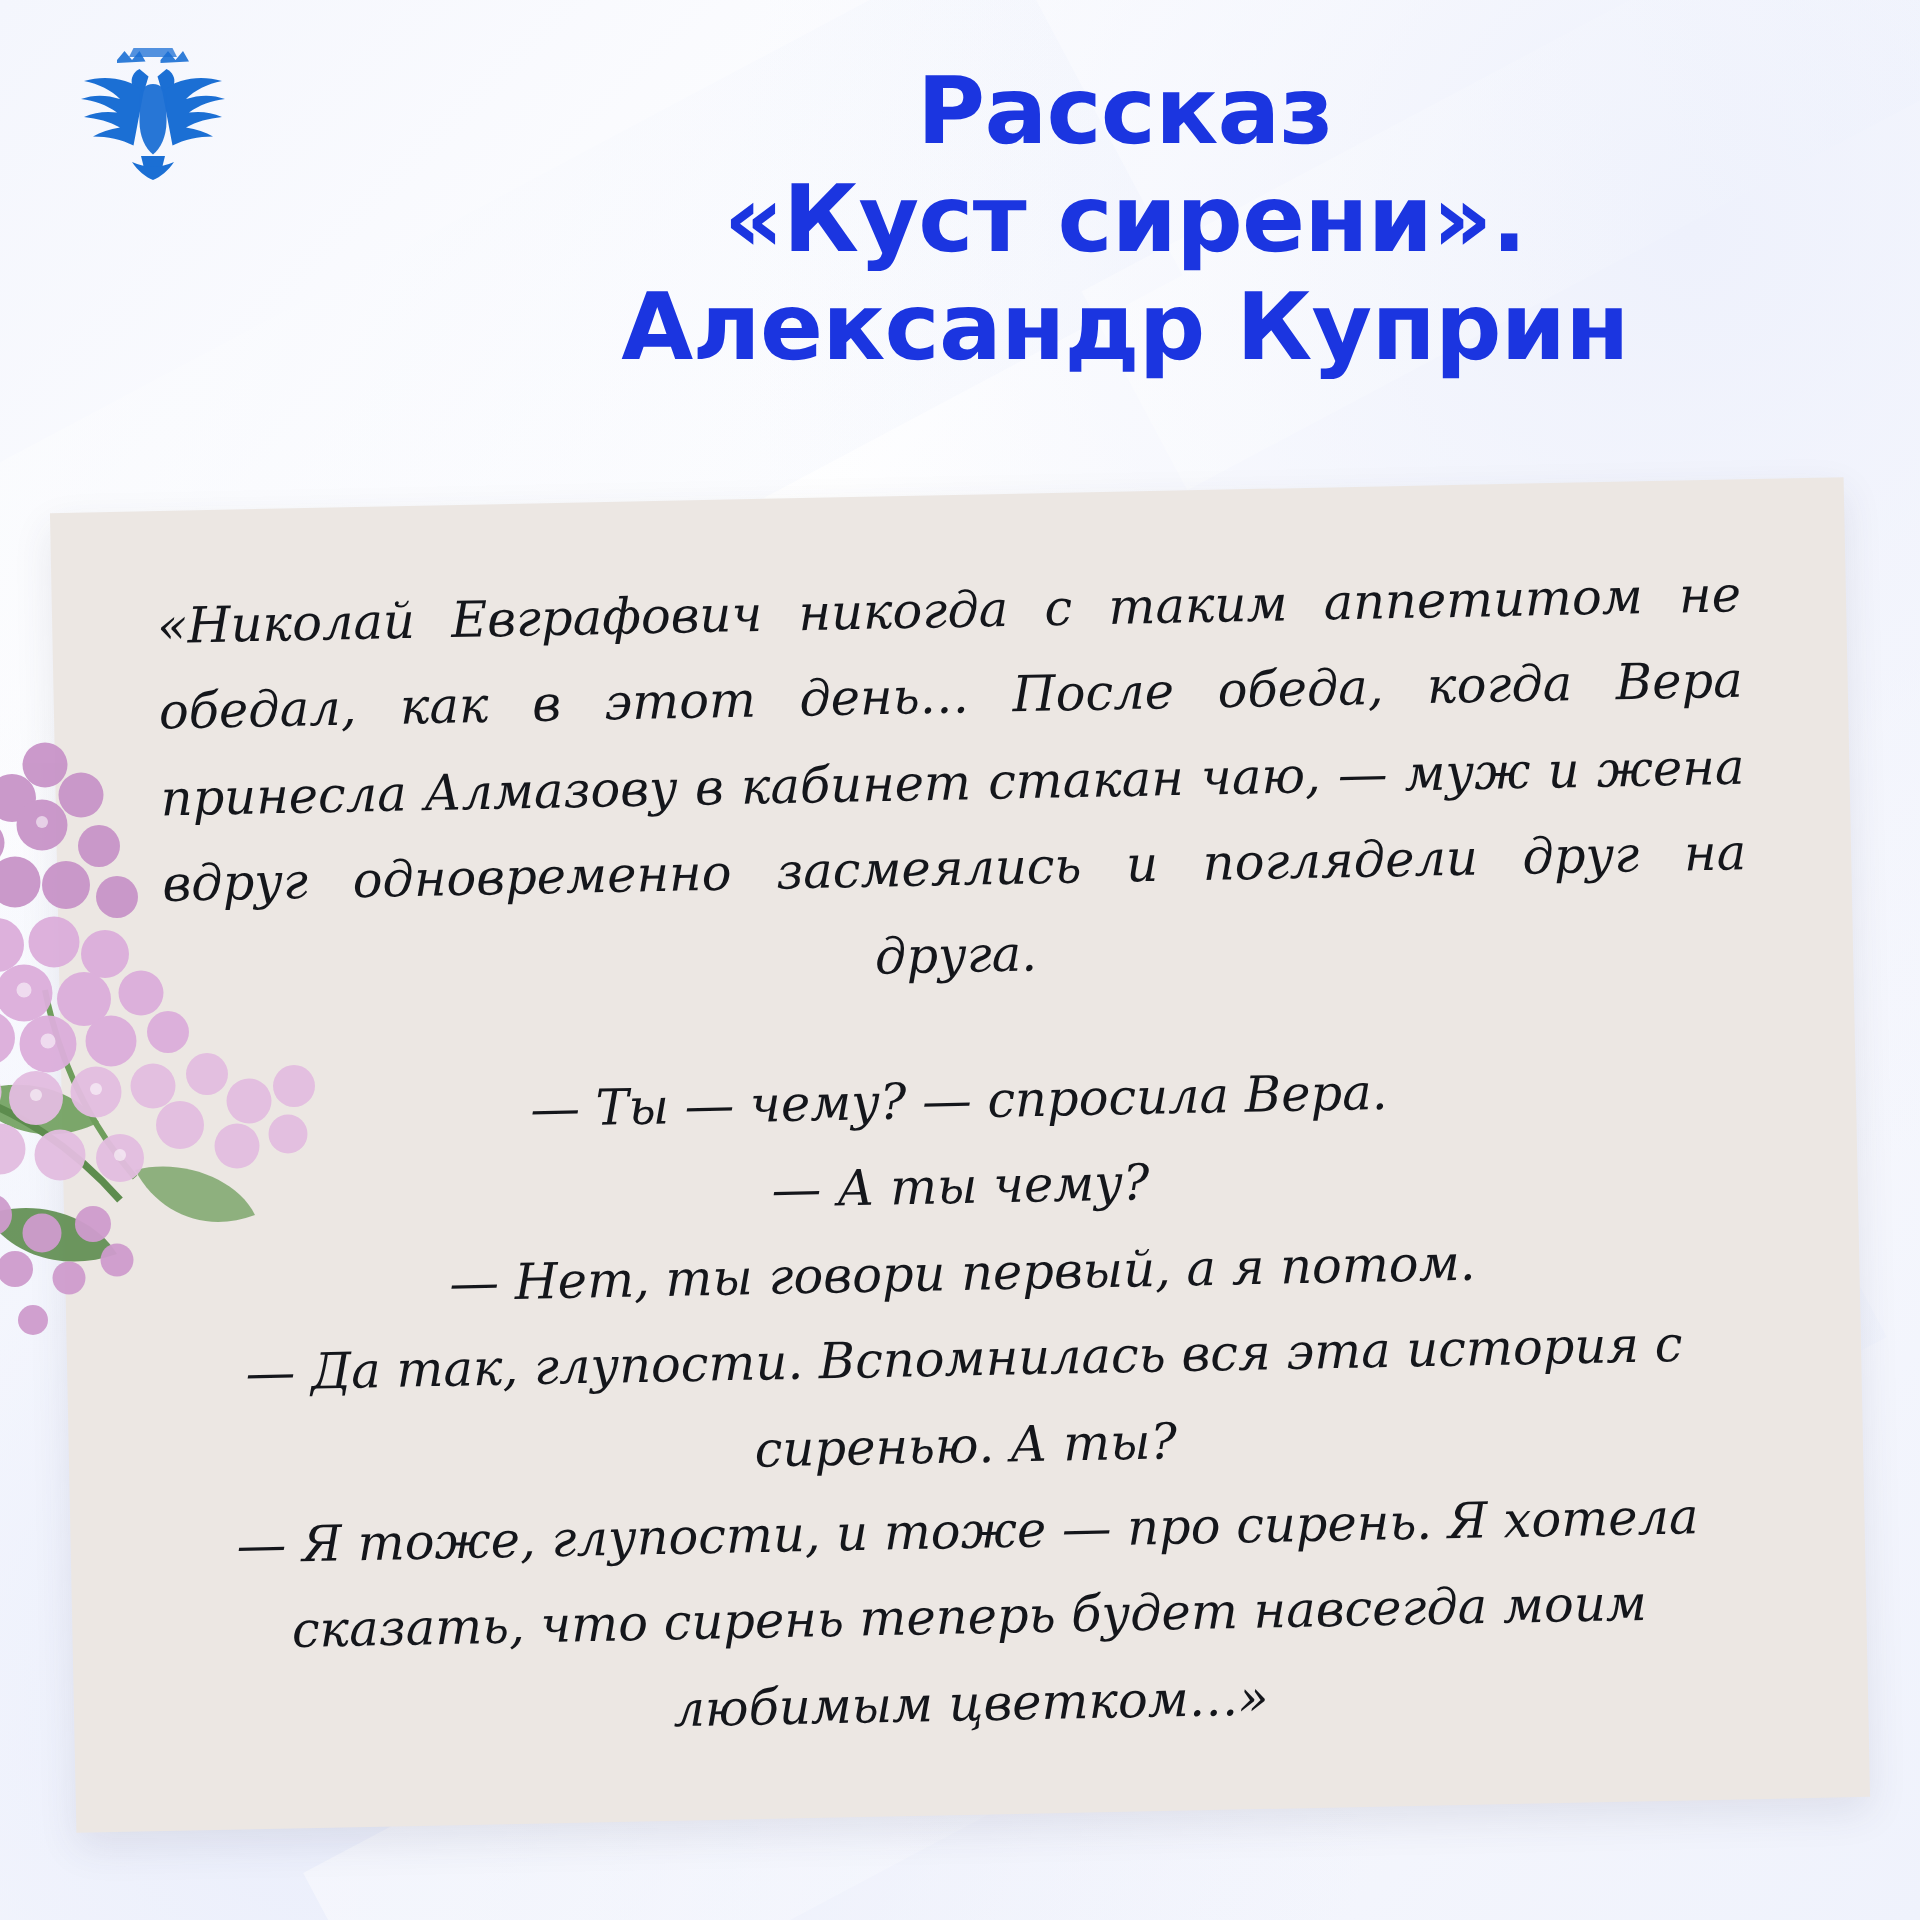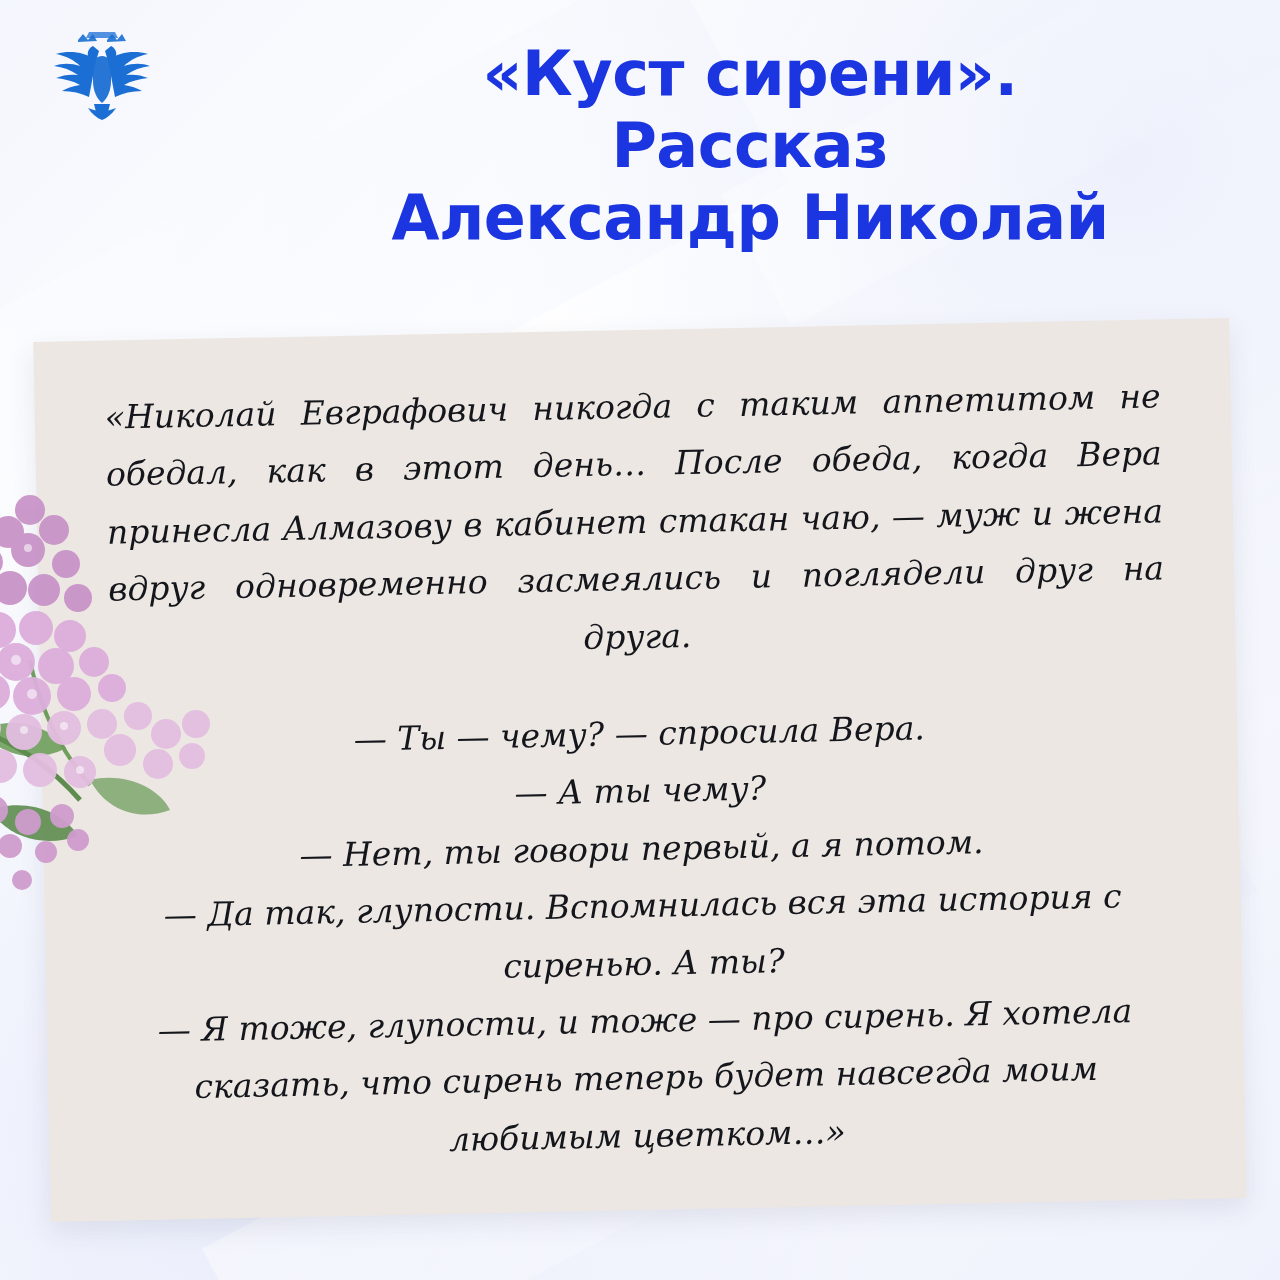--- a/index.html
+++ b/index.html
@@ -135,23 +135,23 @@
 
         <path d="M58 26 c-5 0 -9 4 -9 9 v16 c0 10 4 18 9 22 5 -4 9 -12 9 -22 V35 c0 -5 -4 -9 -9 -9z" opacity="0.95"></path>
 
         <path d="M50 74 h16 l-3 12 h-10z"></path>
         <path d="M44 78 c4 6 9 10 14 12 5 -2 10 -6 14 -12 -9 4 -19 4 -28 0z"></path>
       </g>
     </svg>
   </div>
 
   <div class="title">
+    <span class="line">Рассказ</span>
     <span class="line">«Куст сирени».</span>
-    <span class="line">Рассказ</span>
-    <span class="line">Александр Николай</span>
+    <span class="line">Александр Куприн</span>
   </div>
 
   <div class="card">
     <div class="card-inner">
       <div class="quote-text">
         <p class="para-open">«Николай Евграфович никогда с таким аппетитом не обедал, как в этот день… После обеда, когда Вера принесла Алмазову в кабинет стакан чаю, — муж и жена вдруг одновременно засмеялись и поглядели друг на друга.</p>
         <div class="spacer"></div>
         <p class="dialogue-line">— Ты — чему? — спросила Вера.</p>
         <p class="dialogue-line">— А ты чему?</p>
         <p class="dialogue-line">— Нет, ты говори первый, а я потом.</p>

